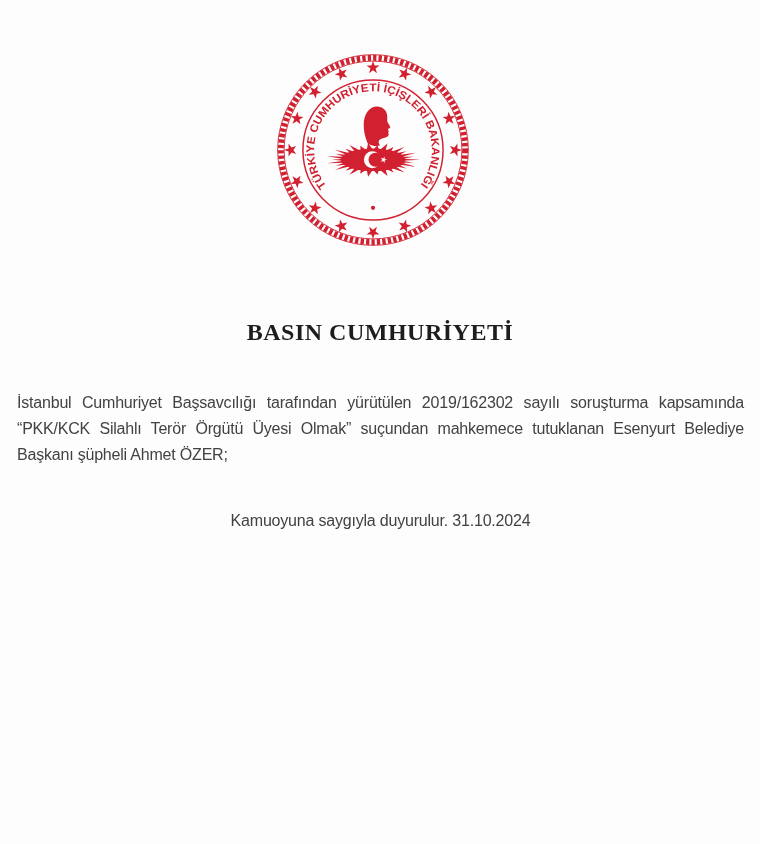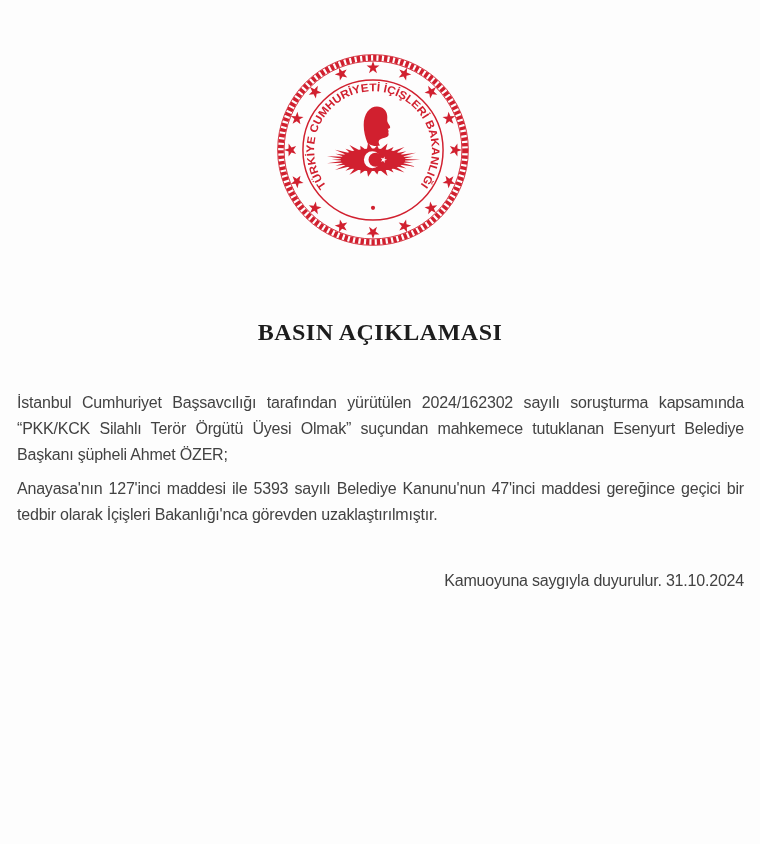--- a/index.html
+++ b/index.html
@@ -34,21 +34,21 @@
   .content p {
     margin: 0 0 8px 0;
     font-size: 16px;
     line-height: 26px;
     letter-spacing: -0.2px;
     color: #424242;
     text-align: justify;
   }
   .content p.closing {
     margin-top: 40px;
-    text-align: right;
+    text-align: center;
   }
 </style>
 </head>
 <body>
 
 <div class="page">
 
   <div class="logo-wrap">
     <svg id="seal" width="196" height="196" viewBox="0 0 200 200">
 
@@ -137,21 +137,20 @@
         <ellipse cx="100" cy="110" rx="33" ry="11.5" fill="#d1202f"></ellipse>
         <g>
           <circle cx="99.3" cy="110" r="8.6" fill="#fdfdfd"></circle>
           <circle cx="102.6" cy="110" r="7.2" fill="#d1202f"></circle>
           <polygon fill="#fdfdfd" points="114.30,110.00 111.89,110.79 111.88,113.33 110.38,111.28 107.97,112.06 109.45,110.00 107.97,107.94 110.38,108.72 111.88,106.67 111.89,109.21"></polygon>
         </g>
       </g>
     </svg>
   </div>
 
-  <h1 class="doc-title">BASIN AÇIKLAMASI</h1>
+  <h1 class="doc-title">BASIN CUMHURİYETİ</h1>
 
   <div class="content">
-    <p>İstanbul Cumhuriyet Başsavcılığı tarafından yürütülen 2024/162302 sayılı soruşturma kapsamında “PKK/KCK Silahlı Terör Örgütü Üyesi Olmak” suçundan mahkemece tutuklanan Esenyurt Belediye Başkanı şüpheli Ahmet ÖZER;</p>
-    <p>Anayasa'nın 127'inci maddesi ile 5393 sayılı Belediye Kanunu'nun 47'inci maddesi gereğince geçici bir tedbir olarak İçişleri Bakanlığı'nca görevden uzaklaştırılmıştır.</p>
+    <p>İstanbul Cumhuriyet Başsavcılığı tarafından yürütülen 2019/162302 sayılı soruşturma kapsamında “PKK/KCK Silahlı Terör Örgütü Üyesi Olmak” suçundan mahkemece tutuklanan Esenyurt Belediye Başkanı şüpheli Ahmet ÖZER;</p>
     <p class="closing">Kamuoyuna saygıyla duyurulur. 31.10.2024</p>
   </div>
 
 </div>
 
 </body></html>

